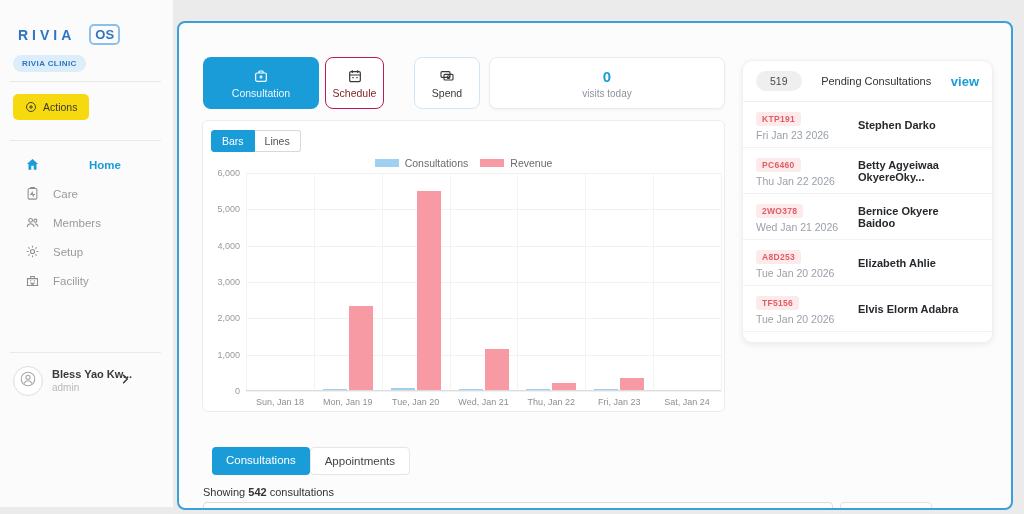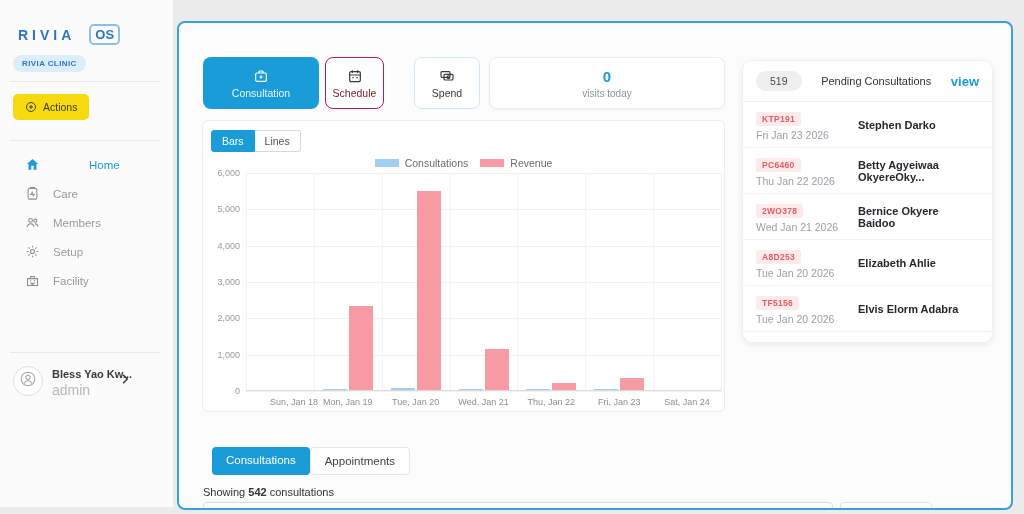--- a/index.html
+++ b/index.html
@@ -14,26 +14,26 @@
   .logo-os { border:2px solid #8cc0ea; border-radius:5px; padding:1px 4px; font-size:13px; font-weight:bold; color:#2e75c3; letter-spacing:0; }
   .clinic-badge { position:absolute; left:13px; top:55px; background:#ddeefb; color:#2e75c3; font-size:8px; font-weight:bold; letter-spacing:.4px; padding:4px 9px; border-radius:9px; }
   .sb-divider { position:absolute; left:10px; right:12px; height:1px; background:#e9e9e9; }
   .actions-btn { position:absolute; left:13px; top:94px; background:#f6d90f; border-radius:5px; padding:7px 12px; display:flex; align-items:center; gap:6px; font-size:10.5px; color:#3d3d28; cursor:pointer; }
   .actions-btn svg { width:12px; height:12px; display:block; }
   .nav { position:absolute; left:0; top:150px; width:173px; }
   .nav-item { display:flex; align-items:center; gap:13px; padding:7px 0 7px 25px; cursor:pointer; }
   .nav-icon { width:15px; height:15px; flex:none; }
   .nav-icon svg { width:15px; height:15px; display:block; }
   .nav-label { font-size:11.5px; color:#9a9a9a; }
-  .nav-item.active .nav-label { color:#1a9cd8; font-weight:normal;padding-left:36px; }
+  .nav-item.active .nav-label { color:#1a9cd8; font-weight:bold;padding-left:36px; }
   .user-box { position:absolute; left:0; top:360px; width:173px; height:44px; }
   .avatar { position:absolute; left:13px; top:6px; width:30px; height:30px; border-radius:50%; border:1px solid #dedede; background:#fff; display:flex; align-items:center; justify-content:center; }
   .avatar svg { width:18px; height:18px; }
   .user-name { position:absolute; left:52px; top:8px; font-size:11px; font-weight:bold; color:#3a3a3a; }
-  .user-role { position:absolute; left:52px; top:22px; font-size:14px; color:#b8b8b8; }
+  .user-role { position:absolute; left:52px; top:22px; font-size:10px; color:#b8b8b8; }
   .user-chevron { position:absolute; left:118px; top:12px; width:14px; height:14px; cursor:pointer; }
   .user-chevron svg { width:14px; height:14px; }
 
   
   .panel { position:absolute; left:177px; top:21px; width:836px; height:489px; background:#fcfcfc; border:2px solid #3aa0d8; border-radius:8px; overflow:hidden; }
 
   
   .tcard { position:absolute; top:34px; height:52px; border-radius:8px; display:flex; flex-direction:column; align-items:center; justify-content:center; gap:3px; cursor:pointer; }
   .tcard svg { width:16px; height:16px; display:block; }
   .tcard .tlabel { font-size:10.5px; }
@@ -256,21 +256,21 @@
           <div class="bar" style="height: 2.18px; width: 24px; background: rgb(159, 208, 242); left: 144.643px;"></div>
           <div class="bar" style="height: 198.743px; width: 24px; background: rgb(248, 154, 164); left: 170.643px;"></div>
           <div class="bar" style="height: 1.5px; width: 24px; background: rgb(159, 208, 242); left: 212.5px;"></div>
           <div class="bar" style="height: 41.0567px; width: 24px; background: rgb(248, 154, 164); left: 238.5px;"></div>
           <div class="bar" style="height: 1.5px; width: 24px; background: rgb(159, 208, 242); left: 280.357px;"></div>
           <div class="bar" style="height: 7.26667px; width: 24px; background: rgb(248, 154, 164); left: 306.357px;"></div>
           <div class="bar" style="height: 1.5px; width: 24px; background: rgb(159, 208, 242); left: 348.214px;"></div>
           <div class="bar" style="height: 11.99px; width: 24px; background: rgb(248, 154, 164); left: 374.214px;"></div>
         </div>
       <div id="xlabels">
-          <div class="xlab" style="left: 57px; width: 67.8571px;">Sun, Jan 18</div>
+          <div class="xlab" style="left: 43px; width: 67.8571px;">Sun, Jan 18</div>
           <div class="xlab" style="left: 110.857px; width: 67.8571px;">Mon, Jan 19</div>
           <div class="xlab" style="left: 178.714px; width: 67.8571px;">Tue, Jan 20</div>
           <div class="xlab" style="left: 246.571px; width: 67.8571px;">Wed, Jan 21</div>
           <div class="xlab" style="left: 314.429px; width: 67.8571px;">Thu, Jan 22</div>
           <div class="xlab" style="left: 382.286px; width: 67.8571px;">Fri, Jan 23</div>
           <div class="xlab" style="left: 450.143px; width: 67.8571px;">Sat, Jan 24</div>
         </div>
     </div>
 
     <div class="pending-card">

